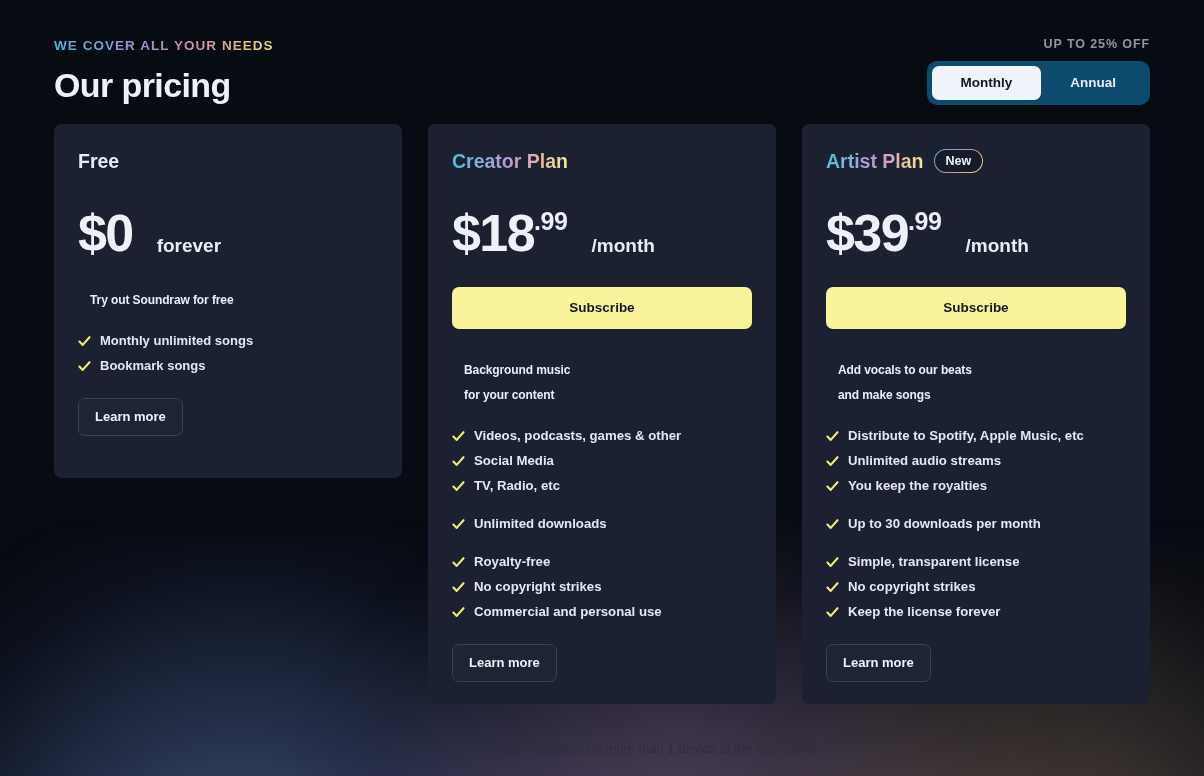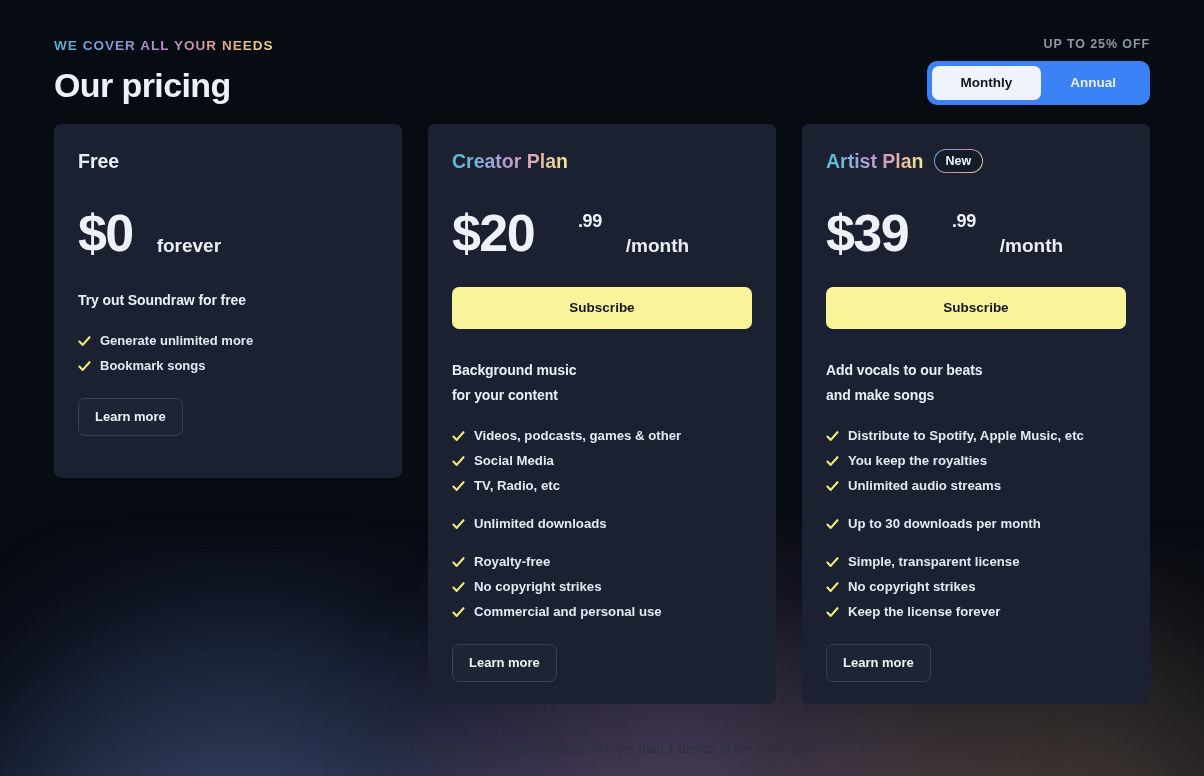--- a/index.html
+++ b/index.html
@@ -98,21 +98,21 @@
   .discount-note {
     font-size: 12.5px;
     font-weight: 600;
     letter-spacing: 0.9px;
     color: #8e97a8;
     line-height: 16px;
     margin-bottom: 9px;
   }
   .billing-toggle {
     display: inline-flex;
-    background: #3b82f6;
+    background: #0c4a6e;
     border-radius: 10px;
     padding: 5px;
     gap: 0;
   }
   .toggle-opt {
     font-size: 13.5px;
     font-weight: 700;
     border: none;
     border-radius: 7px;
     padding: 9px 29px;
@@ -187,26 +187,25 @@
     font-size: 52px;
     font-weight: 700;
     color: #eef1f8;
     letter-spacing: -1.6px;
     line-height: 52px;
     position: relative;
     display: flex;
     align-items: flex-start;
   }
   .price-cents {
-    font-size: 18px;
+    font-size: 25px;
     font-weight: 700;
     letter-spacing: -0.4px;
     line-height: 26px;
     margin-top: 1px;
-    margin-left: 44px;
   }
   .price-suffix {
     font-size: 19px;
     font-weight: 700;
     color: #e9edf6;
     margin-left: 24px;
     line-height: 22px;
     padding-bottom: 2px;
   }
 
@@ -231,26 +230,27 @@
   .cta-gradient {
     background:
       linear-gradient(#141a27, #141a27) padding-box,
       linear-gradient(100deg, #25a8e0 0%, #5f8fd8 20%, #9b7ed0 42%,
                       #c583bc 60%, #dba98a 80%, #f3e887 100%) border-box;
     border: 1.6px solid transparent;
     color: #eef1f8;
   }
 
   .feature-title {
-    font-size: 14px;
+    font-size: 12px;
     font-weight: 700;
     color: #eaeef7;
     line-height: 25px;
     margin-top: 29px;
     letter-spacing: -0.1px;
+    margin-left: 12px;
   }
 
   .feature-groups { margin-top: 19px; }
   .feature-group + .feature-group { margin-top: 20px; }
   .feature-item {
     display: flex;
     align-items: flex-start;
     gap: 9px;
     margin-bottom: 7px;
     line-height: 18px;
@@ -331,38 +331,38 @@
           </span>
           <span class="price-suffix">forever</span>
         </div><div class="feature-title">Try out Soundraw for free</div><div class="feature-groups">
           <div class="feature-group">
             <div class="feature-item">
               <span class="check-icon">
                 <svg width="13" height="13" viewBox="0 0 13 13">
                   <path d="M1.4 6.6 L4.7 9.9 L11.5 2.2" fill="none" stroke="#f3ec7a" stroke-width="2.1" stroke-linecap="round" stroke-linejoin="round"></path>
                 </svg>
               </span>
-              <span class="feature-text">Generate unlimited more</span>
+              <span class="feature-text">Monthly unlimited songs</span>
             </div>
             <div class="feature-item">
               <span class="check-icon">
                 <svg width="13" height="13" viewBox="0 0 13 13">
                   <path d="M1.4 6.6 L4.7 9.9 L11.5 2.2" fill="none" stroke="#f3ec7a" stroke-width="2.1" stroke-linecap="round" stroke-linejoin="round"></path>
                 </svg>
               </span>
               <span class="feature-text">Bookmark songs</span>
             </div>
           </div>
         </div><button class="learn-more">Learn more</button></div>
       <div class="card paid"><div class="plan-name gradient">
           <span class="plan-name-text">Creator Plan</span>
         </div><div class="price-row">
           <span class="price-main">
             <span>$</span>
-            <span>20</span>
+            <span>18</span>
             <span class="price-cents">.99</span>
           </span>
           <span class="price-suffix">/month</span>
         </div><button class="cta cta-yellow">Subscribe</button><div class="feature-title">Background music<br>for your content</div><div class="feature-groups">
           <div class="feature-group">
             <div class="feature-item">
               <span class="check-icon">
                 <svg width="13" height="13" viewBox="0 0 13 13">
                   <path d="M1.4 6.6 L4.7 9.9 L11.5 2.2" fill="none" stroke="#f3ec7a" stroke-width="2.1" stroke-linecap="round" stroke-linejoin="round"></path>
                 </svg>
@@ -442,29 +442,29 @@
                 </svg>
               </span>
               <span class="feature-text">Distribute to Spotify, Apple Music, etc</span>
             </div>
             <div class="feature-item">
               <span class="check-icon">
                 <svg width="13" height="13" viewBox="0 0 13 13">
                   <path d="M1.4 6.6 L4.7 9.9 L11.5 2.2" fill="none" stroke="#f3ec7a" stroke-width="2.1" stroke-linecap="round" stroke-linejoin="round"></path>
                 </svg>
               </span>
+              <span class="feature-text">Unlimited audio streams</span>
+            </div>
+            <div class="feature-item">
+              <span class="check-icon">
+                <svg width="13" height="13" viewBox="0 0 13 13">
+                  <path d="M1.4 6.6 L4.7 9.9 L11.5 2.2" fill="none" stroke="#f3ec7a" stroke-width="2.1" stroke-linecap="round" stroke-linejoin="round"></path>
+                </svg>
+              </span>
               <span class="feature-text">You keep the royalties</span>
-            </div>
-            <div class="feature-item">
-              <span class="check-icon">
-                <svg width="13" height="13" viewBox="0 0 13 13">
-                  <path d="M1.4 6.6 L4.7 9.9 L11.5 2.2" fill="none" stroke="#f3ec7a" stroke-width="2.1" stroke-linecap="round" stroke-linejoin="round"></path>
-                </svg>
-              </span>
-              <span class="feature-text">Unlimited audio streams</span>
             </div>
           </div>
           <div class="feature-group">
             <div class="feature-item">
               <span class="check-icon">
                 <svg width="13" height="13" viewBox="0 0 13 13">
                   <path d="M1.4 6.6 L4.7 9.9 L11.5 2.2" fill="none" stroke="#f3ec7a" stroke-width="2.1" stroke-linecap="round" stroke-linejoin="round"></path>
                 </svg>
               </span>
               <span class="feature-text">Up to 30 downloads per month</span>

